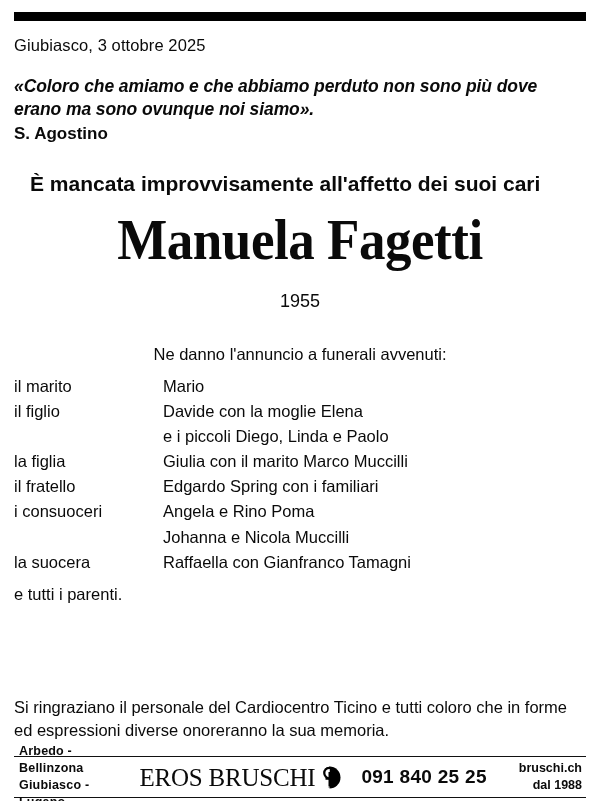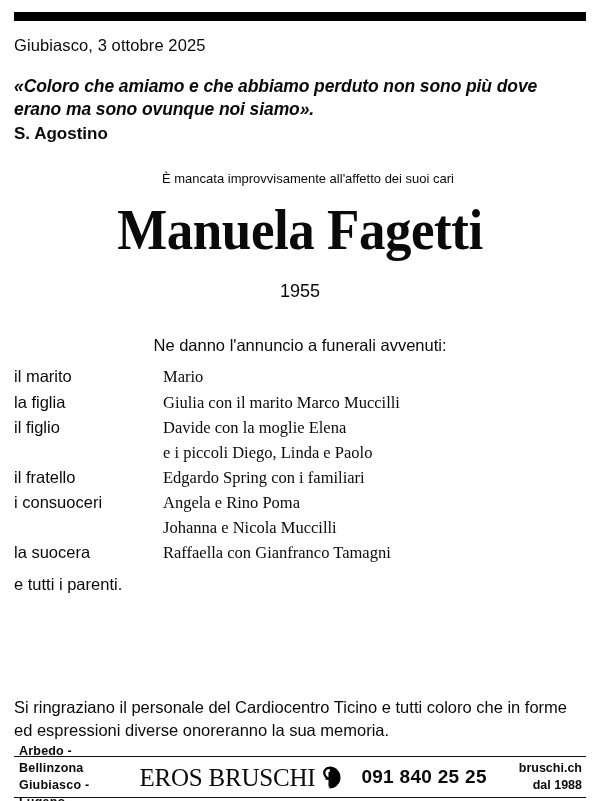--- a/index.html
+++ b/index.html
@@ -42,25 +42,25 @@
     letter-spacing: -0.1px;
     margin: 0;
   }
   .quote-author {
     font-size: 17px;
     font-weight: bold;
     line-height: 1.35;
     margin: 1px 0 0 0;
   }
   .lead {
-    text-align: center;
-    font-size: 13px;
+    font-size: 21px;
     margin: 25px 0 0 0;
     padding-left: 16px;
     line-height: 1.2;
+    font-weight: bold;
   }
   .deceased-name {
     text-align: center;
     font-family: "Liberation Serif", serif;
     font-weight: bold;
     font-size: 57px;
     line-height: 1.05;
     letter-spacing: -0.5px;
     margin: 14px 0 0 0;
     transform: scaleX(0.93);
@@ -89,21 +89,20 @@
     font-size: 16.5px;
     line-height: 1.52;
     white-space: nowrap;
   }
   .family td.rel {
     width: 137px;
     padding-right: 12px;
   }
   .family td.names {
     width: auto;
-    font-family: Liberation Serif, serif;
   }
   .family .sub {
     display: block;
   }
   .all-relatives {
     font-size: 16.5px;
     margin: 10px 0 0 0;
     line-height: 1.2;
   }
   .thanks {
@@ -198,30 +197,30 @@
 
   <table class="family">
     <tbody>
         <tr>
           <td class="rel">il marito</td>
           <td class="names">
             <span class="sub">Mario</span>
           </td>
         </tr>
         <tr>
-          <td class="rel">la figlia</td>
-          <td class="names">
-            <span class="sub">Giulia con il marito Marco Muccilli</span>
-          </td>
-        </tr>
-        <tr>
           <td class="rel">il figlio</td>
           <td class="names">
             <span class="sub">Davide con la moglie Elena</span>
             <span class="sub">e i piccoli Diego, Linda e Paolo</span>
+          </td>
+        </tr>
+        <tr>
+          <td class="rel">la figlia</td>
+          <td class="names">
+            <span class="sub">Giulia con il marito Marco Muccilli</span>
           </td>
         </tr>
         <tr>
           <td class="rel">il fratello</td>
           <td class="names">
             <span class="sub">Edgardo Spring con i familiari</span>
           </td>
         </tr>
         <tr>
           <td class="rel">i consuoceri</td>

